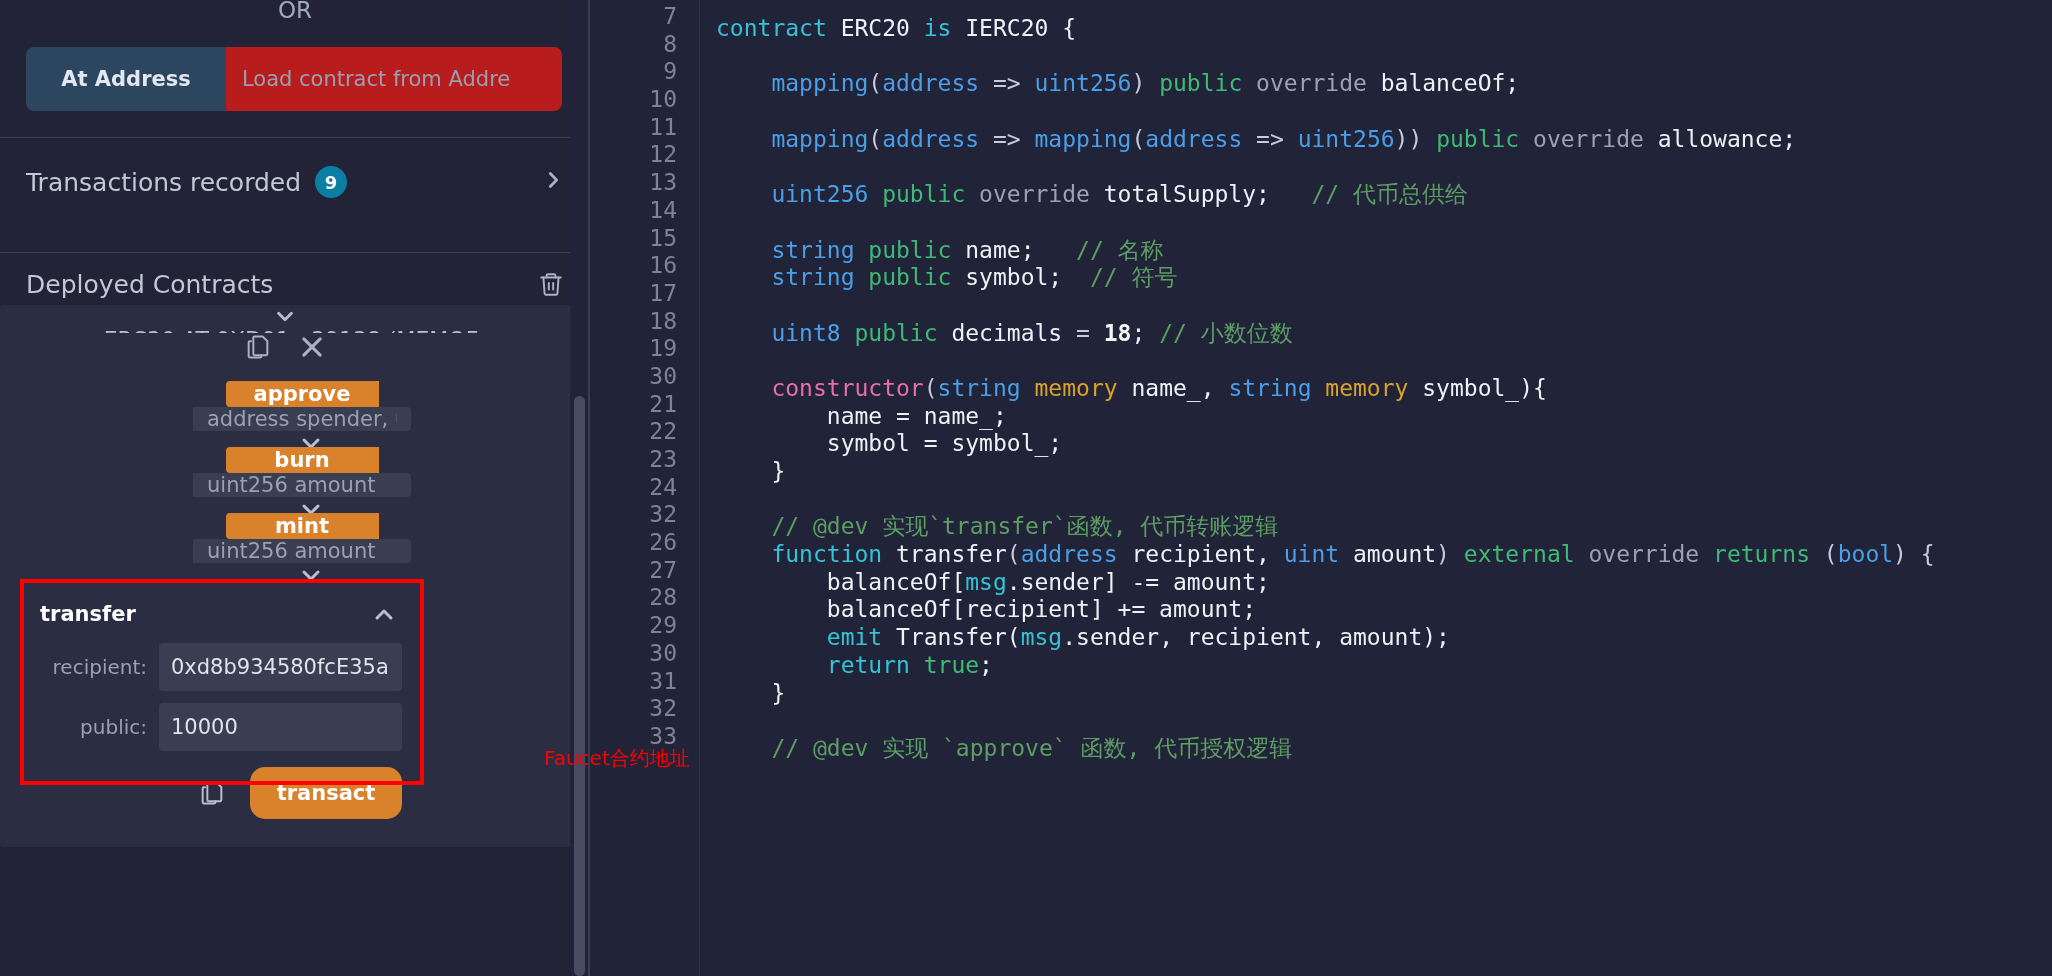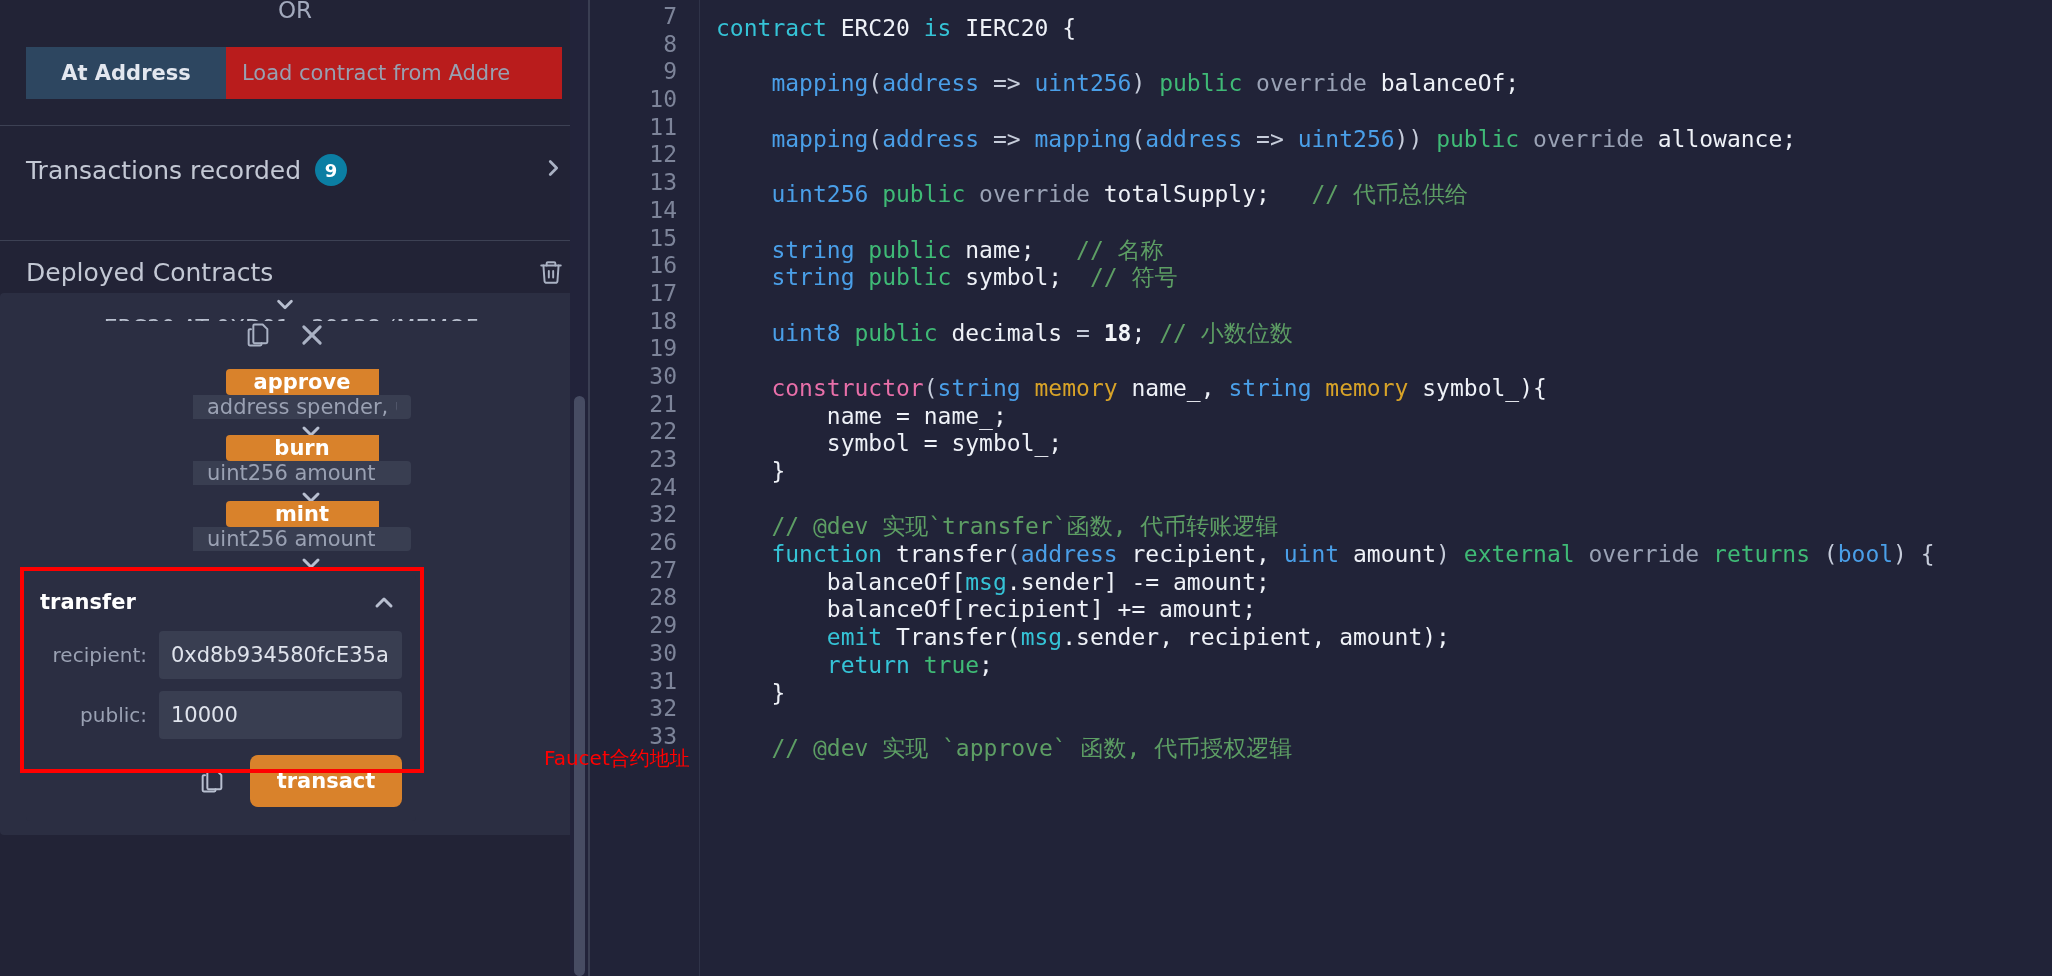--- a/index.html
+++ b/index.html
@@ -29,22 +29,22 @@
     font-size: 23px;
     height: 24px;
     line-height: 20px;
     padding-top: 0;
   }
 
   
   .ataddr-row {
     display: flex;
     margin: 23px 28px 0 26px;
-    height: 52px;
-    border-radius: 0;
+    height: 64px;
+    border-radius: 8px;
     overflow: hidden;
   }
   .ataddr-btn {
     background: #2d4660;
     color: #e3e7ef;
     font-size: 21px;
     font-weight: 600;
     display: flex; align-items: center; justify-content: center;
     width: 200px;
     border: none;
@@ -186,21 +186,21 @@
     padding: 0 12px;
     font-family: inherit;
     outline: none;
   }
   .transfer-actions { display:flex; align-items:center; justify-content: flex-end; gap: 24px; margin-top: 16px; padding-right: 0; }
   .copy-icon-btn { background:none; border:none; color:#b8bfd0; cursor:pointer; padding:0; display:flex;}
   .transact-btn {
     width: 152px; height: 52px;
     background: #d9822b; color:#fff;
     font-size:21px; font-weight:600;
-    border:none; border-radius:8px; cursor:pointer;
+    border:none; border-radius:15px; cursor:pointer;
     font-family: inherit;
   }
 
   
   .annotation {
     position: absolute;
     left: 544px; top: 745px;
     color: #ff0000;
     font-size: 20px;
     white-space: nowrap;

